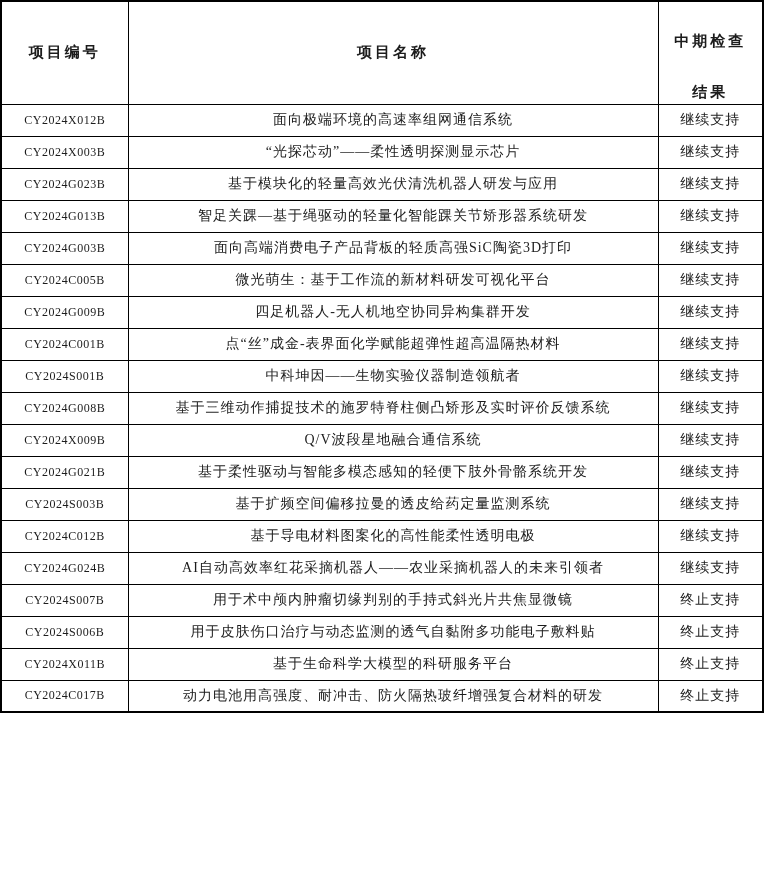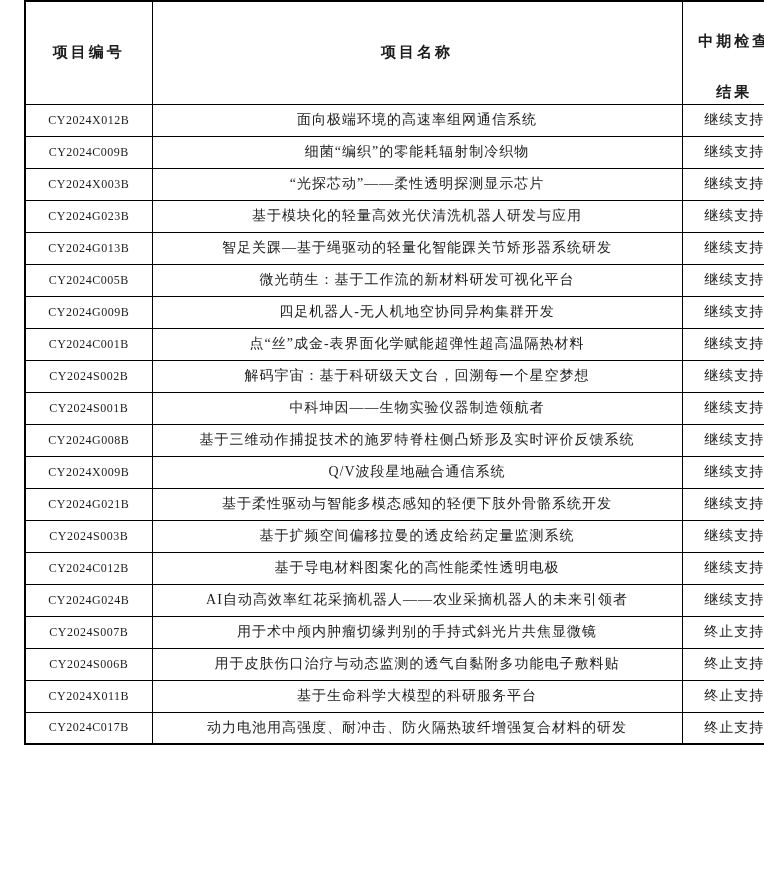--- a/index.html
+++ b/index.html
@@ -7,21 +7,20 @@
     padding: 0;
     background: #ffffff;
     font-family: "Liberation Serif", "DejaVu Serif", serif;
     color: #1c1c1c;
   }
   .page {
     width: 764px;
     height: 885px;
     box-sizing: border-box;
     background: #ffffff;
-    padding-left: 24px;
   }
   table.project-table {
     width: 762px;
     border-collapse: collapse;
     table-layout: fixed;
     border: 2px solid #000000;
   }
   .project-table th,
   .project-table td {
     border: 1px solid #000000;
@@ -78,70 +77,65 @@
         </th>
       </tr>
     </thead>
     <tbody>
   <tr>
     <td class="cell-id">CY2024X012B</td>
     <td class="cell-name">面向极端环境的高速率组网通信系统</td>
     <td class="cell-result">继续支持</td>
   </tr>
 
-  <tr>
-    <td class="cell-id">CY2024C009B</td>
-    <td class="cell-name">细菌“编织”的零能耗辐射制冷织物</td>
-    <td class="cell-result">继续支持</td>
-  </tr>
 
   <tr>
     <td class="cell-id">CY2024X003B</td>
     <td class="cell-name">“光探芯动”——柔性透明探测显示芯片</td>
     <td class="cell-result">继续支持</td>
   </tr>
 
   <tr>
     <td class="cell-id">CY2024G023B</td>
     <td class="cell-name">基于模块化的轻量高效光伏清洗机器人研发与应用</td>
     <td class="cell-result">继续支持</td>
   </tr>
 
   <tr>
     <td class="cell-id">CY2024G013B</td>
     <td class="cell-name">智足关踝—基于绳驱动的轻量化智能踝关节矫形器系统研发</td>
     <td class="cell-result">继续支持</td>
   </tr>
 
 
+  <tr>
+    <td class="cell-id">CY2024G003B</td>
+    <td class="cell-name">面向高端消费电子产品背板的轻质高强SiC陶瓷3D打印</td>
+    <td class="cell-result">继续支持</td>
+  </tr>
 
   <tr>
     <td class="cell-id">CY2024C005B</td>
     <td class="cell-name">微光萌生：基于工作流的新材料研发可视化平台</td>
     <td class="cell-result">继续支持</td>
   </tr>
 
 
   <tr>
     <td class="cell-id">CY2024G009B</td>
     <td class="cell-name">四足机器人-无人机地空协同异构集群开发</td>
     <td class="cell-result">继续支持</td>
   </tr>
 
   <tr>
     <td class="cell-id">CY2024C001B</td>
     <td class="cell-name">点“丝”成金-表界面化学赋能超弹性超高温隔热材料</td>
     <td class="cell-result">继续支持</td>
   </tr>
 
-  <tr>
-    <td class="cell-id">CY2024S002B</td>
-    <td class="cell-name">解码宇宙：基于科研级天文台，回溯每一个星空梦想</td>
-    <td class="cell-result">继续支持</td>
-  </tr>
 
   <tr>
     <td class="cell-id">CY2024S001B</td>
     <td class="cell-name">中科坤因——生物实验仪器制造领航者</td>
     <td class="cell-result">继续支持</td>
   </tr>
 
   <tr>
     <td class="cell-id">CY2024G008B</td>
     <td class="cell-name">基于三维动作捕捉技术的施罗特脊柱侧凸矫形及实时评价反馈系统</td>

